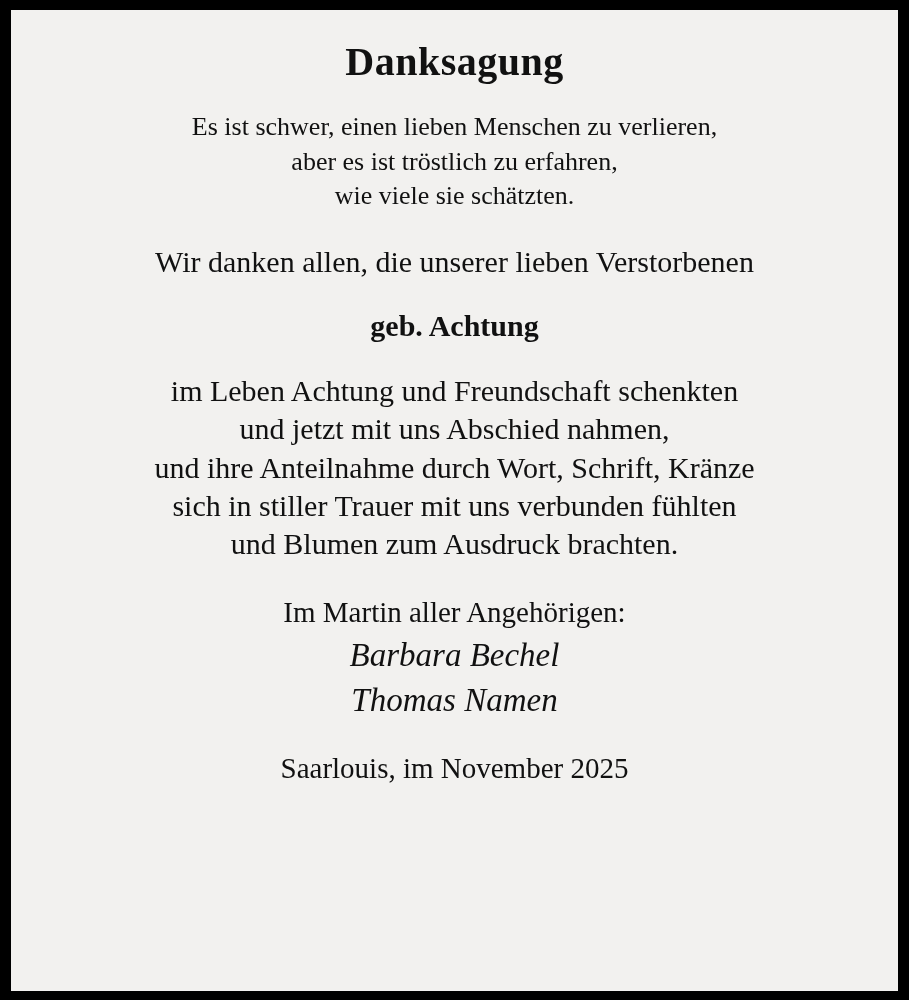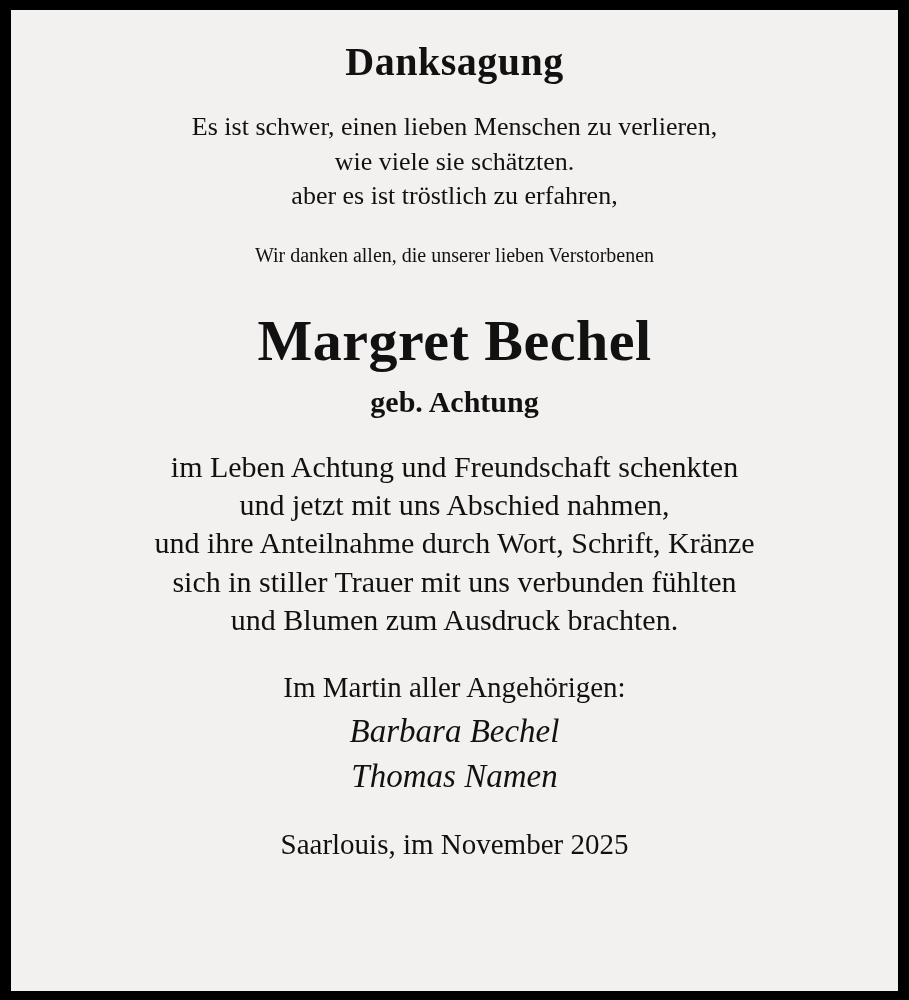--- a/index.html
+++ b/index.html
@@ -42,23 +42,23 @@
   .verse {
     font-size: 26px;
     line-height: 1.33;
     margin-bottom: 28px;
   }
   .verse .line {
     display: block;
     white-space: nowrap;
   }
   .intro {
-    font-size: 20px;
+    font-size: 30px;
     line-height: 1.3;
-    margin-bottom: 41px;
+    margin-bottom: 28px;
     white-space: nowrap;
   }
   .name {
     font-size: 58px;
     font-weight: bold;
     letter-spacing: 0.5px;
     line-height: 1.1;
     margin-bottom: 12px;
   }
   .maiden {
@@ -95,27 +95,26 @@
 </head>
 <body>
 
 <div class="notice">
   <div class="notice-inner">
 
     <div class="headline">Danksagung</div>
 
     <div class="verse">
       <span class="line">Es ist schwer, einen lieben Menschen zu verlieren,</span>
+      <span class="line">aber es ist tröstlich zu erfahren,</span>
       <span class="line">wie viele sie schätzten.</span>
-      <span class="line">aber es ist tröstlich zu erfahren,</span>
     </div>
 
     <div class="intro">Wir danken allen, die unserer lieben Verstorbenen</div>
 
-    <div class="name">Margret Bechel</div>
     <div class="maiden">geb. Achtung</div>
 
     <div class="body-text">
       <span class="line">im Leben Achtung und Freundschaft schenkten</span>
       <span class="line">und jetzt mit uns Abschied nahmen,</span>
       <span class="line">und ihre Anteilnahme durch Wort, Schrift, Kränze</span>
       <span class="line">sich in stiller Trauer mit uns verbunden fühlten</span>
       <span class="line">und Blumen zum Ausdruck brachten.</span>
     </div>
 

